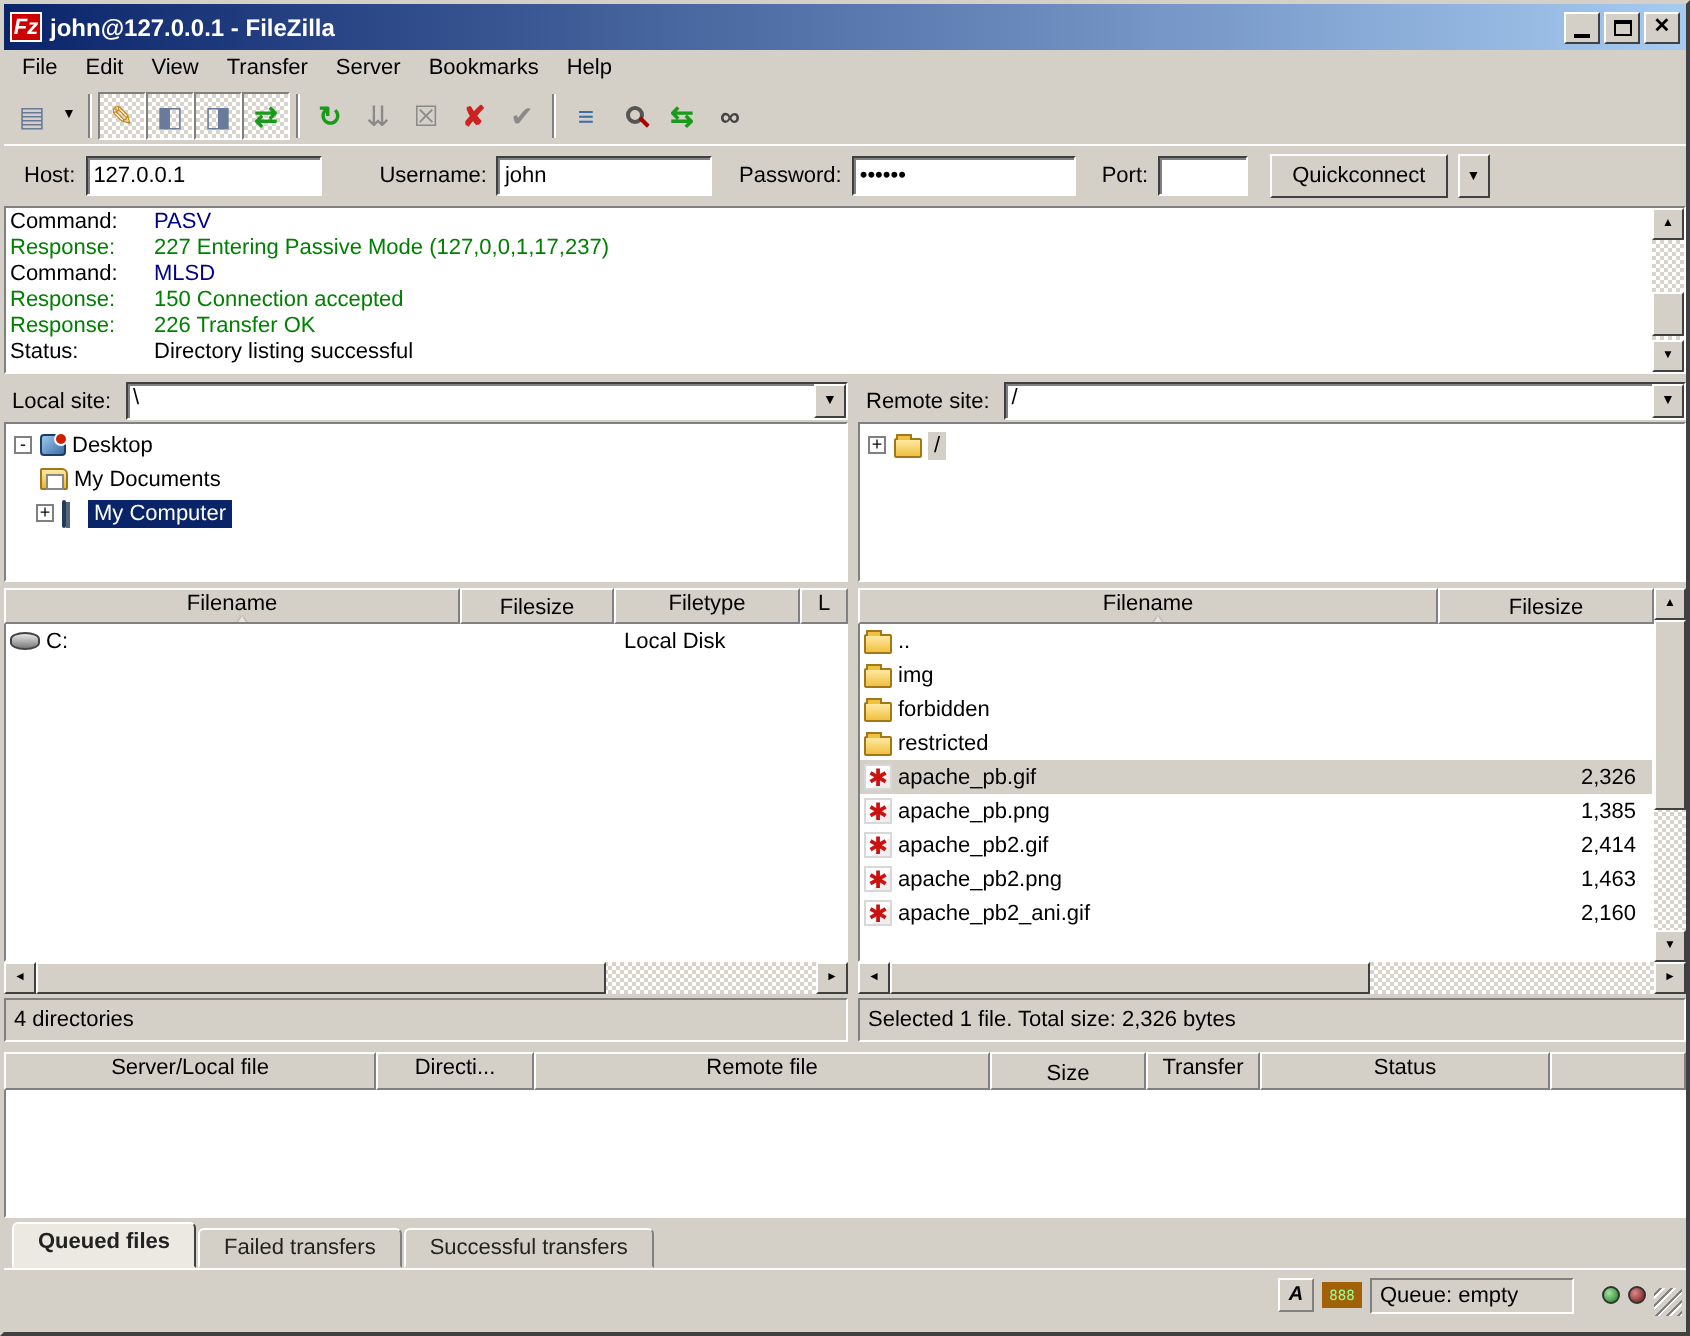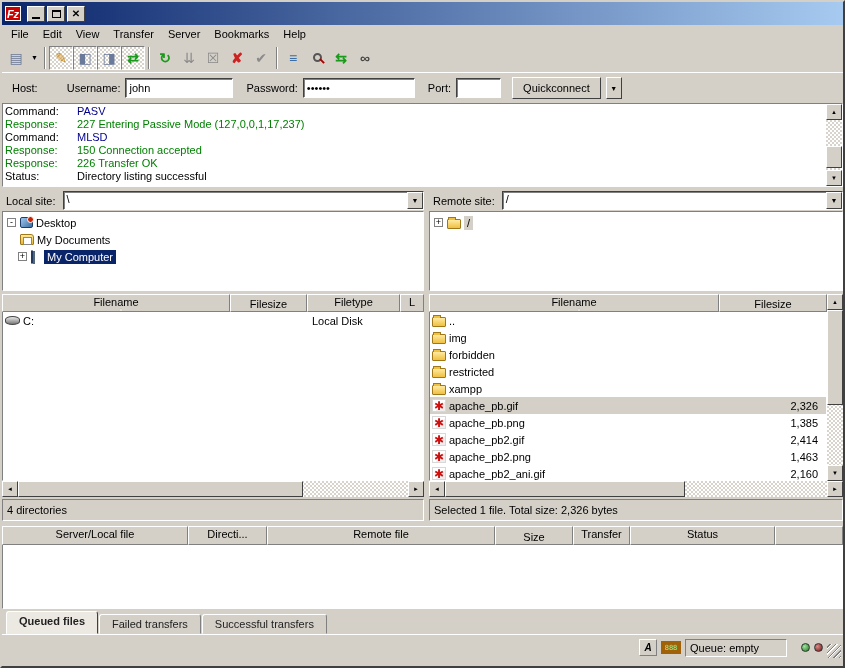--- a/index.html
+++ b/index.html
@@ -122,20 +122,21 @@
   .led { width:9px; height:9px; border-radius:50%; border:1px solid #333; }
   .led.green { background:radial-gradient(circle at 35% 35%, #9fe49f, #1d7a1d); }
   .led.red { background:radial-gradient(circle at 35% 35%, #d88, #6e1414); }
   .grip { width:14px; height:14px; align-self:flex-end; background: repeating-linear-gradient(135deg, transparent 0 2px, #808080 2px 3px, #fff 3px 4px); }
 </style>
 </head>
 <body>
 
 <div class="titlebar">
   <div class="fz-logo">Fz</div>
+  <div class="title-text">john@127.0.0.1 - FileZilla</div>
   <div class="tb-btn">
       <div class="glyph-min"></div>
     </div>
   <div class="tb-btn">
       <div class="glyph-max"></div>
     </div>
   <div class="tb-btn">
       <span class="glyph-close">✕</span>
     </div>
 </div>
@@ -168,20 +169,21 @@
   <div class="tool-btn c-blue">≡</div>
   <div class="tool-btn">
       <span class="mag"></span>
     </div>
   <div class="tool-btn c-green">⇆</div>
   <div class="tool-btn c-dark">∞</div>
 </div>
 
 <div class="quickbar">
   <span>Host:</span>
+  <input class="q-input" style="width: 118px;" value="127.0.0.1">
   <span style="margin-left:24px">Username:</span>
   <input class="q-input" style="width: 108px;" value="john">
   <span style="margin-left:8px">Password:</span>
   <input class="q-input" style="width: 112px;" value="••••••">
   <span style="margin-left:8px">Port:</span>
   <input class="q-input" style="width: 45px;" value="">
   <button class="q-btn" style="margin-left:6px">Quickconnect</button>
   <div class="q-dd">▼</div>
 </div>
 
@@ -337,27 +339,20 @@
               </span>
               <span class="fsize"></span>
             </div>
           <div class="frow">
               <span class="fname">
                 <span class="folder-ic"></span>
                 <span>restricted</span>
               </span>
               <span class="fsize"></span>
             </div>
-          <div class="frow">
-              <span class="fname">
-                <span class="folder-ic"></span>
-                <span>xampp</span>
-              </span>
-              <span class="fsize"></span>
-            </div>
           <div class="frow sel-grey">
               <span class="fname">
                 <span class="file-icon">✱</span>
                 <span>apache_pb.gif</span>
               </span>
               <span class="fsize">2,326</span>
             </div>
           <div class="frow">
               <span class="fname">
                 <span class="file-icon">✱</span>

